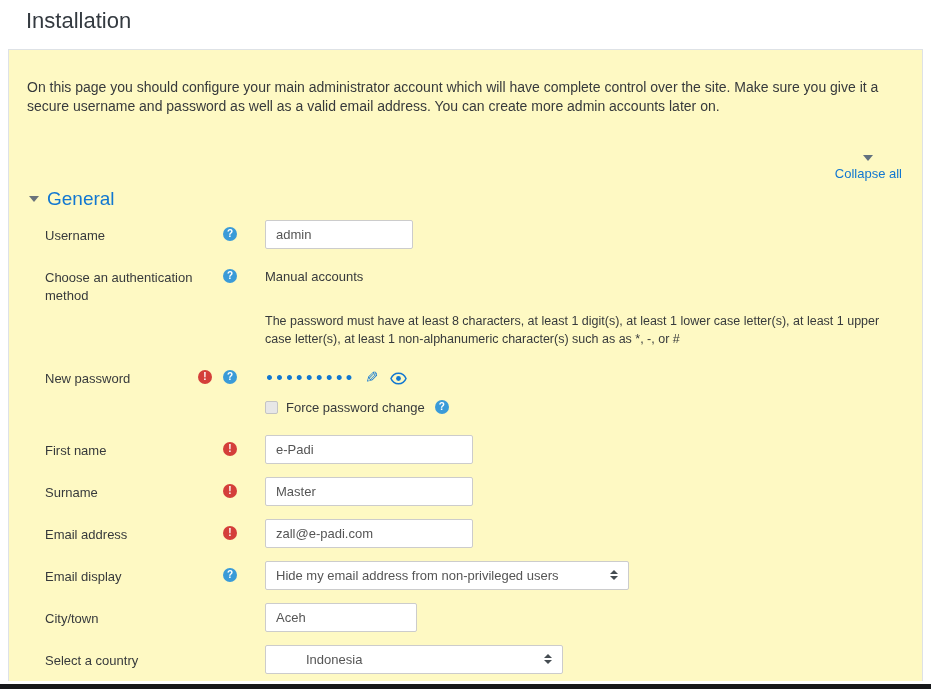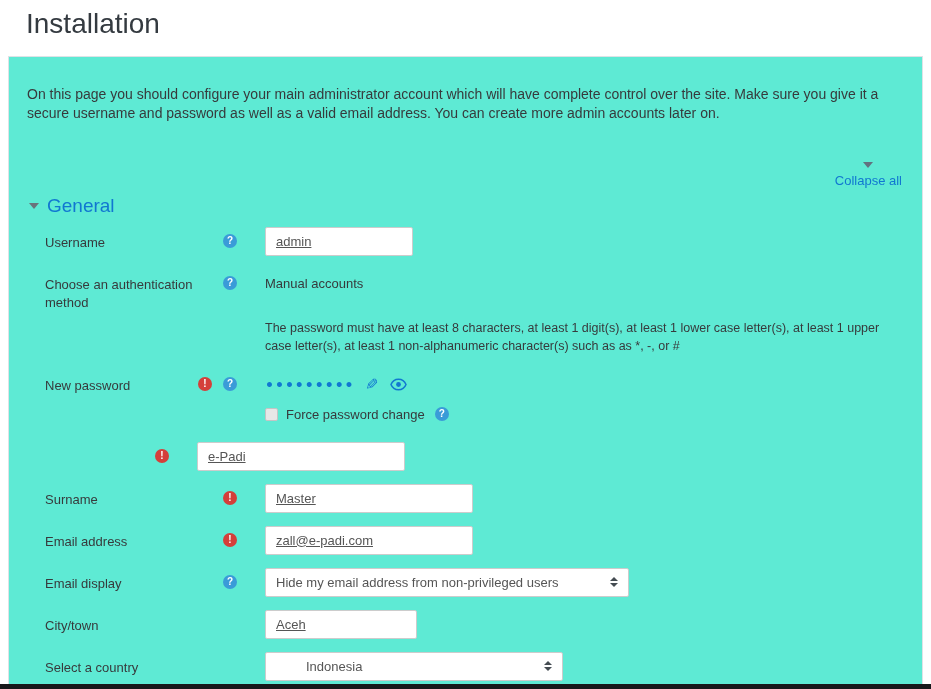--- a/index.html
+++ b/index.html
@@ -1,27 +1,27 @@
 <!DOCTYPE html>
 <html><head>
 <meta charset="utf-8">
 <style>
   * { box-sizing: border-box; margin: 0; padding: 0; }
   html, body { width: 931px; height: 689px; background: #fff; overflow: hidden; }
   body { font-family: "Liberation Sans", sans-serif; color: #373a3c; position: relative; }
 
   h1.page-title {
-    font-size: 28px; font-weight: 400; color: #343a40;
+    font-size: 22px; font-weight: 400; color: #343a40;
     margin: 8px 0 16px 26px; line-height: 1.15;
   }
 
   .box {
     margin: 0 8px; height: 632px; overflow: hidden;
     border: 1px solid #dee2e6; border-bottom: none;
-    padding: 28px 18px 0 18px; background: #5eead4;
+    padding: 28px 18px 0 18px; background: #fef9c3;
   }
 
   .intro { font-size: 14px; line-height: 1.35; color: #373a3c; max-width: 882px; }
 
   .collapse-row { text-align: right; margin-top: 31px; margin-bottom: 7px; padding-right: 2px; }
   .collapse-link {
     color: #1177d1; font-size: 13px; text-decoration: none;
     display: inline-flex; align-items: center; gap: 5px; cursor: pointer; flex-direction: column;
   }
   .caret-down {
@@ -45,21 +45,21 @@
   .badge {
     width: 14px; height: 14px; border-radius: 50%; color: #fff;
     font-size: 10px; font-weight: 700; line-height: 14px; text-align: center; flex: 0 0 auto;
   }
   .badge.help { background: #3a9bd8; cursor: pointer; }
   .badge.req  { background: #d43f3a; }
 
   input.text-input {
     height: 29px; border: 1px solid #ccc; border-radius: 2px;
     padding: 0 10px; font-family: "Liberation Sans", sans-serif;
-    font-size: 13px; color: #555; background: #fff; text-decoration: underline;
+    font-size: 13px; color: #555; background: #fff;
   }
   .w-username { width: 148px; }
   .w-name     { width: 208px; }
   .w-city     { width: 152px; }
 
   .static-value { font-size: 13px; color: #373a3c; padding-top: 7px; }
 
   .hint-row { margin-bottom: 15px; margin-top: 1px; }
   .hint { font-size: 12.5px; line-height: 1.4; color: #373a3c; max-width: 658px; }
 
@@ -175,20 +175,21 @@
       <div></div>
         <div></div>
       <div class="check-wrap">
         <span class="checkbox"></span>
         <span class="check-label">Force password change</span>
         <span class="badge help">?</span>
       </div>
     </div>
 
     <div class="frow">
+      <div class="flabel">First name</div>
       <div class="ficons">
         <span class="badge req">!</span>
       </div>
       <div>
         <input class="text-input w-name" type="text" value="e-Padi" style="">
       </div>
     </div>
 
     <div class="frow">
       <div class="flabel">Surname</div>

